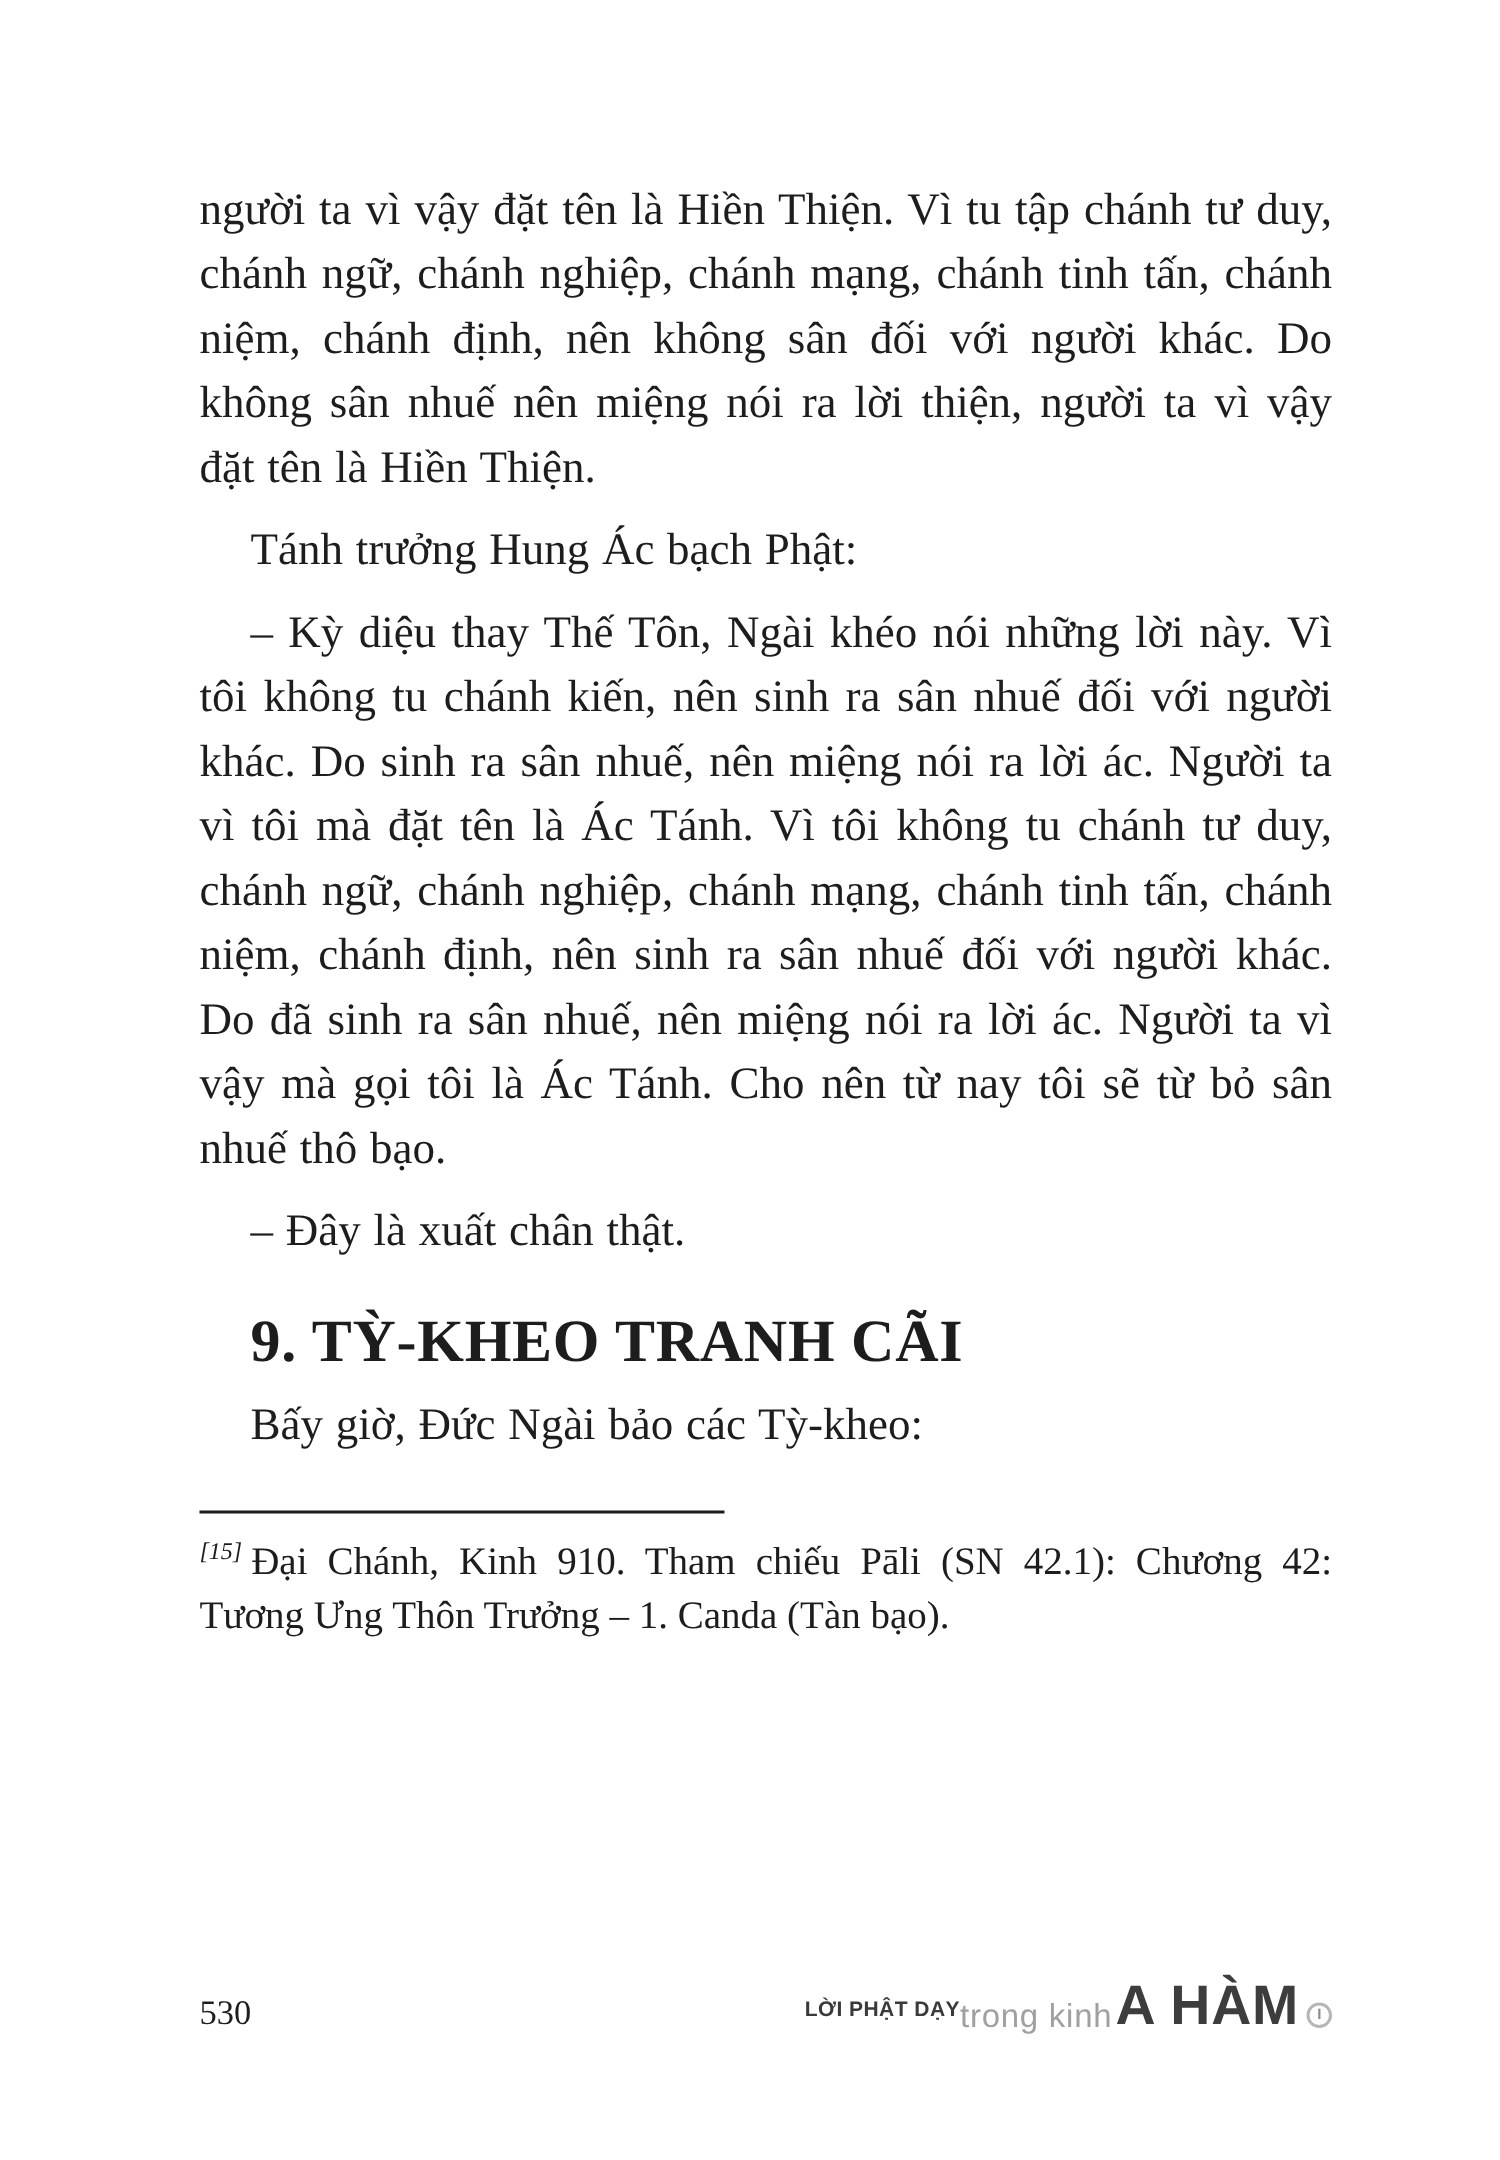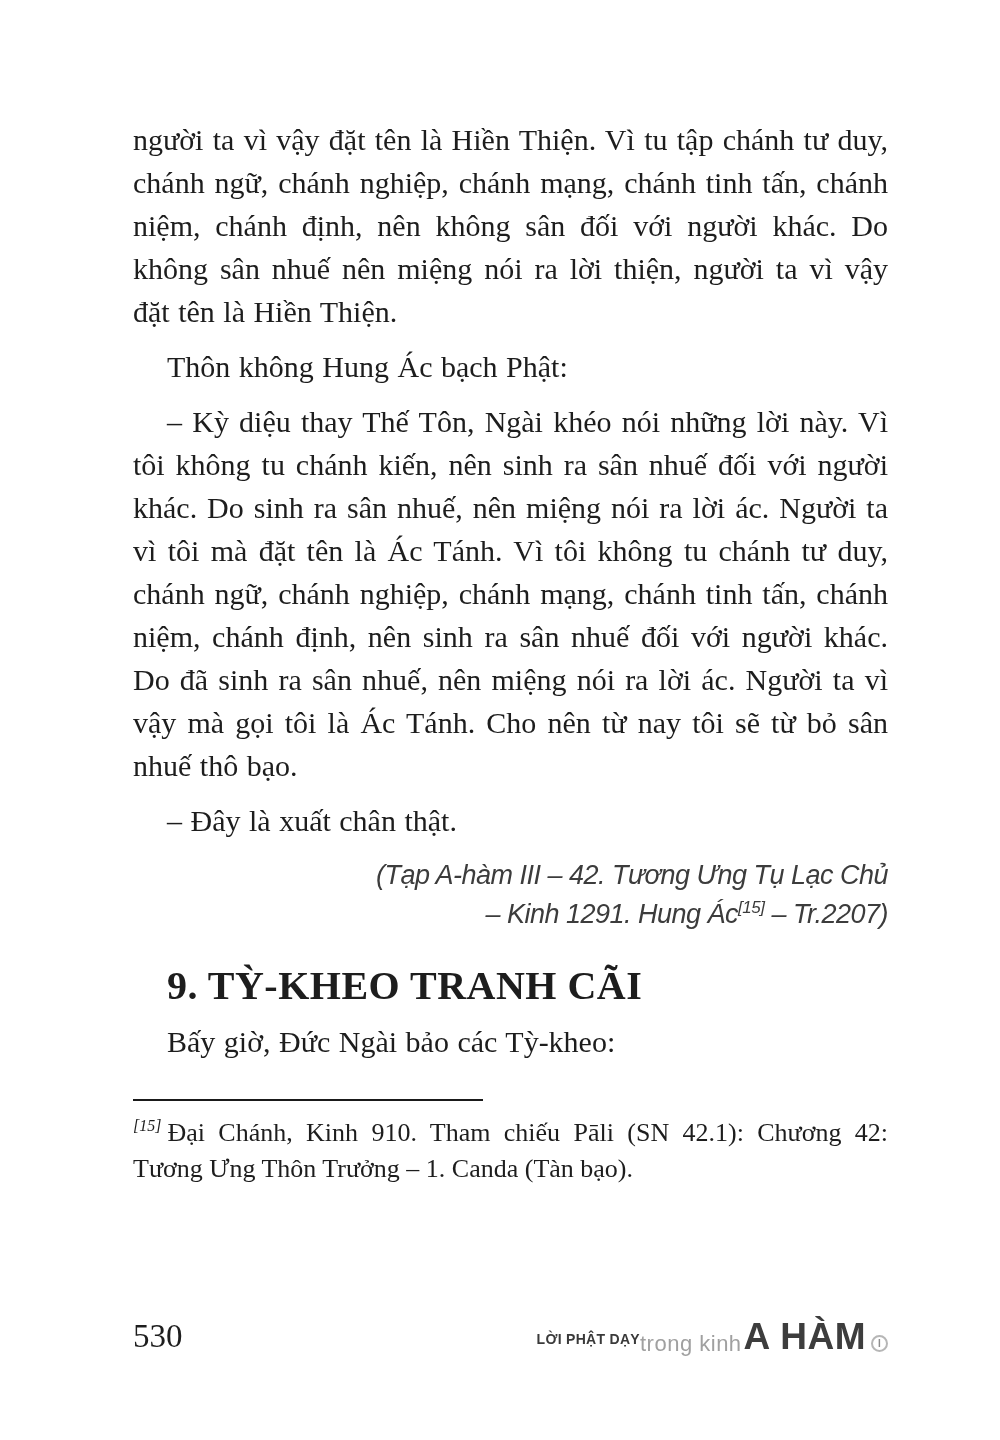--- a/index.html
+++ b/index.html
@@ -77,21 +77,21 @@
   .footer {
     position: absolute;
     top: 1318px;
     left: 133px;
     right: 112px;
     display: flex;
     justify-content: space-between;
     align-items: flex-end;
   }
   .page-number {
-    font-size: 33px;
+    font-size: 23px;
     color: #1d1d1d;
   }
   .logo {
     display: flex;
     align-items: flex-end;
     font-family: "Liberation Sans", sans-serif;
     line-height: 1;
   }
   .logo-stack {
     display: flex;
@@ -136,31 +136,27 @@
   }
 </style>
 </head>
 <body>
 
 <div class="page">
   <main class="content">
 
     <p class="body-p no-indent">người ta vì vậy đặt tên là Hiền Thiện. Vì tu tập chánh tư duy, chánh ngữ, chánh nghiệp, chánh mạng, chánh tinh tấn, chánh niệm, chánh định, nên không sân đối với người khác. Do không sân nhuế nên miệng nói ra lời thiện, người ta vì vậy đặt tên là Hiền Thiện.</p>
 
-    <p class="body-p indent">Thôn không Hung Ác bạch Phật:</p>
+    <p class="body-p indent">Tánh trưởng Hung Ác bạch Phật:</p>
 
     <p class="body-p indent">– Kỳ diệu thay Thế Tôn, Ngài khéo nói những lời này. Vì tôi không tu chánh kiến, nên sinh ra sân nhuế đối với người khác. Do sinh ra sân nhuế, nên miệng nói ra lời ác. Người ta vì tôi mà đặt tên là Ác Tánh. Vì tôi không tu chánh tư duy, chánh ngữ, chánh nghiệp, chánh mạng, chánh tinh tấn, chánh niệm, chánh định, nên sinh ra sân nhuế đối với người khác. Do đã sinh ra sân nhuế, nên miệng nói ra lời ác. Người ta vì vậy mà gọi tôi là Ác Tánh. Cho nên từ nay tôi sẽ từ bỏ sân nhuế thô bạo.</p>
 
 
     <p class="body-p indent">– Đây là xuất chân thật.</p>
 
-    <div class="citation">
-      <div>(Tạp A-hàm III – 42. Tương Ưng Tụ Lạc Chủ</div>
-      <div><span>– Kinh 1291. Hung Ác</span><sup>[15]</sup><span> – Tr.2207)</span></div>
-    </div>
 
     <h2 class="section-heading">9. TỲ-KHEO TRANH CÃI</h2>
 
     <p class="body-p indent">Bấy giờ, Đức Ngài bảo các Tỳ-kheo:</p>
 
 
     <div class="footnote-rule"></div>
 
     <p class="footnote"><sup class="fn-marker">[15]</sup><span>Đại Chánh, Kinh 910. Tham chiếu Pāli (SN 42.1): Chương 42: Tương Ưng Thôn Trưởng – 1. Canda (Tàn bạo).</span></p>
 

